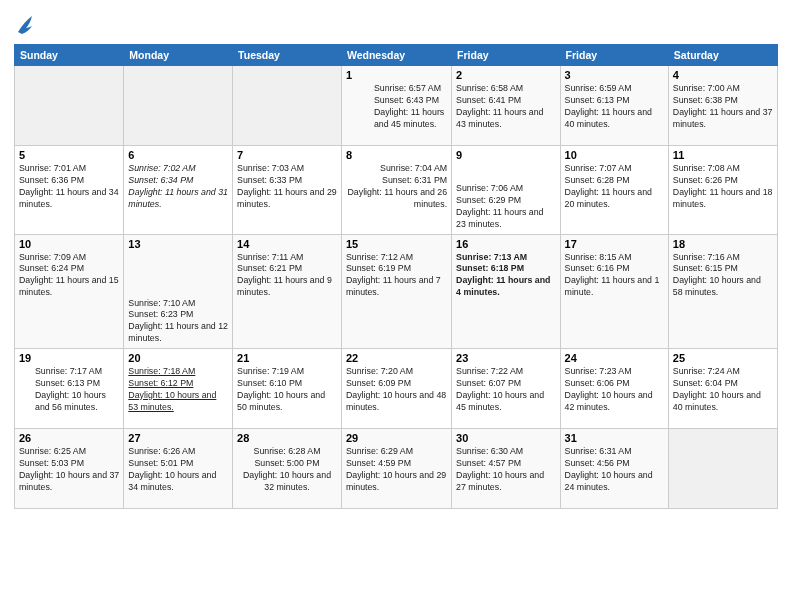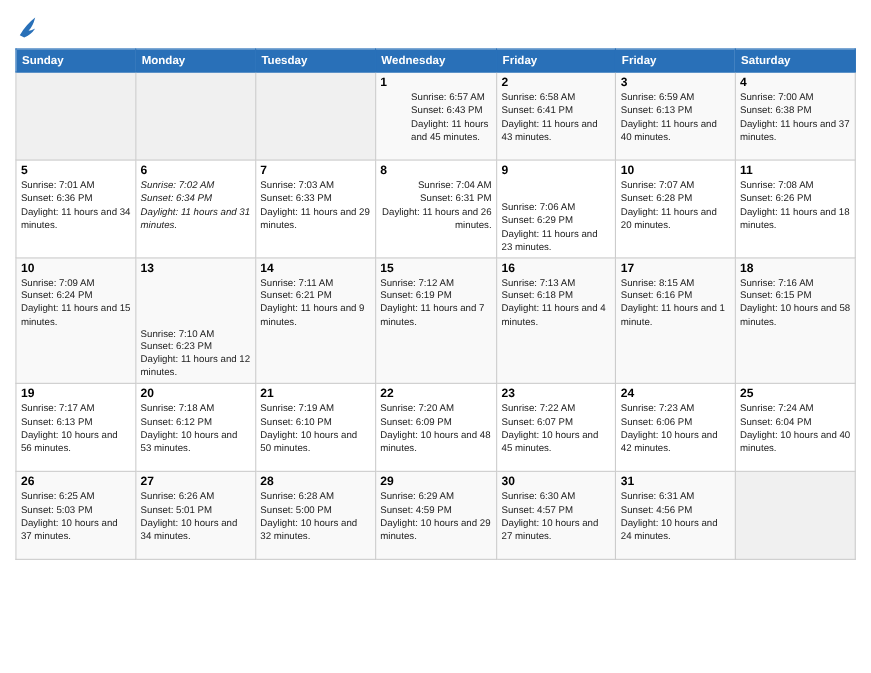--- a/index.html
+++ b/index.html
@@ -228,47 +228,47 @@
 Daylight: 11 hours and 9 minutes.</div>
           </td>
           <td>
             <span class="day-num">15</span>
             <div class="cell-text" style="white-space: pre-line;">Sunrise: 7:12 AM
 Sunset: 6:19 PM
 Daylight: 11 hours and 7 minutes.</div>
           </td>
           <td>
             <span class="day-num">16</span>
-            <div class="cell-text" style="white-space: pre-line;">Sunrise: 7:13 AM
+            <div class="cell-text" style="white-space: pre-line; font-weight: bold;">Sunrise: 7:13 AM
 Sunset: 6:18 PM
 Daylight: 11 hours and 4 minutes.</div>
           </td>
           <td>
             <span class="day-num">17</span>
             <div class="cell-text" style="white-space: pre-line;">Sunrise: 8:15 AM
 Sunset: 6:16 PM
 Daylight: 11 hours and 1 minute.</div>
           </td>
           <td>
             <span class="day-num">18</span>
             <div class="cell-text" style="white-space: pre-line;">Sunrise: 7:16 AM
 Sunset: 6:15 PM
 Daylight: 10 hours and 58 minutes.</div>
           </td>
         </tr>
         <tr>
           <td>
             <span class="day-num">19</span>
-            <div class="cell-text" style="white-space: pre-line;">Sunrise: 7:17 AM
+            <div class="cell-text" style="white-space: pre-line; margin-left: 16px;">Sunrise: 7:17 AM
 Sunset: 6:13 PM
 Daylight: 10 hours and 56 minutes.</div>
           </td>
           <td>
             <span class="day-num">20</span>
-            <div class="cell-text" style="white-space: pre-line;">Sunrise: 7:18 AM
+            <div class="cell-text" style="white-space: pre-line; text-decoration: underline;">Sunrise: 7:18 AM
 Sunset: 6:12 PM
 Daylight: 10 hours and 53 minutes.</div>
           </td>
           <td>
             <span class="day-num">21</span>
             <div class="cell-text" style="white-space: pre-line;">Sunrise: 7:19 AM
 Sunset: 6:10 PM
 Daylight: 10 hours and 50 minutes.</div>
           </td>
           <td>
@@ -304,21 +304,21 @@
 Daylight: 10 hours and 37 minutes.</div>
           </td>
           <td>
             <span class="day-num">27</span>
             <div class="cell-text" style="white-space: pre-line;">Sunrise: 6:26 AM
 Sunset: 5:01 PM
 Daylight: 10 hours and 34 minutes.</div>
           </td>
           <td>
             <span class="day-num">28</span>
-            <div class="cell-text" style="white-space: pre-line;">Sunrise: 6:28 AM
+            <div class="cell-text" style="white-space: pre-line; text-align: center;">Sunrise: 6:28 AM
 Sunset: 5:00 PM
 Daylight: 10 hours and 32 minutes.</div>
           </td>
           <td>
             <span class="day-num">29</span>
             <div class="cell-text" style="white-space: pre-line;">Sunrise: 6:29 AM
 Sunset: 4:59 PM
 Daylight: 10 hours and 29 minutes.</div>
           </td>
           <td>

